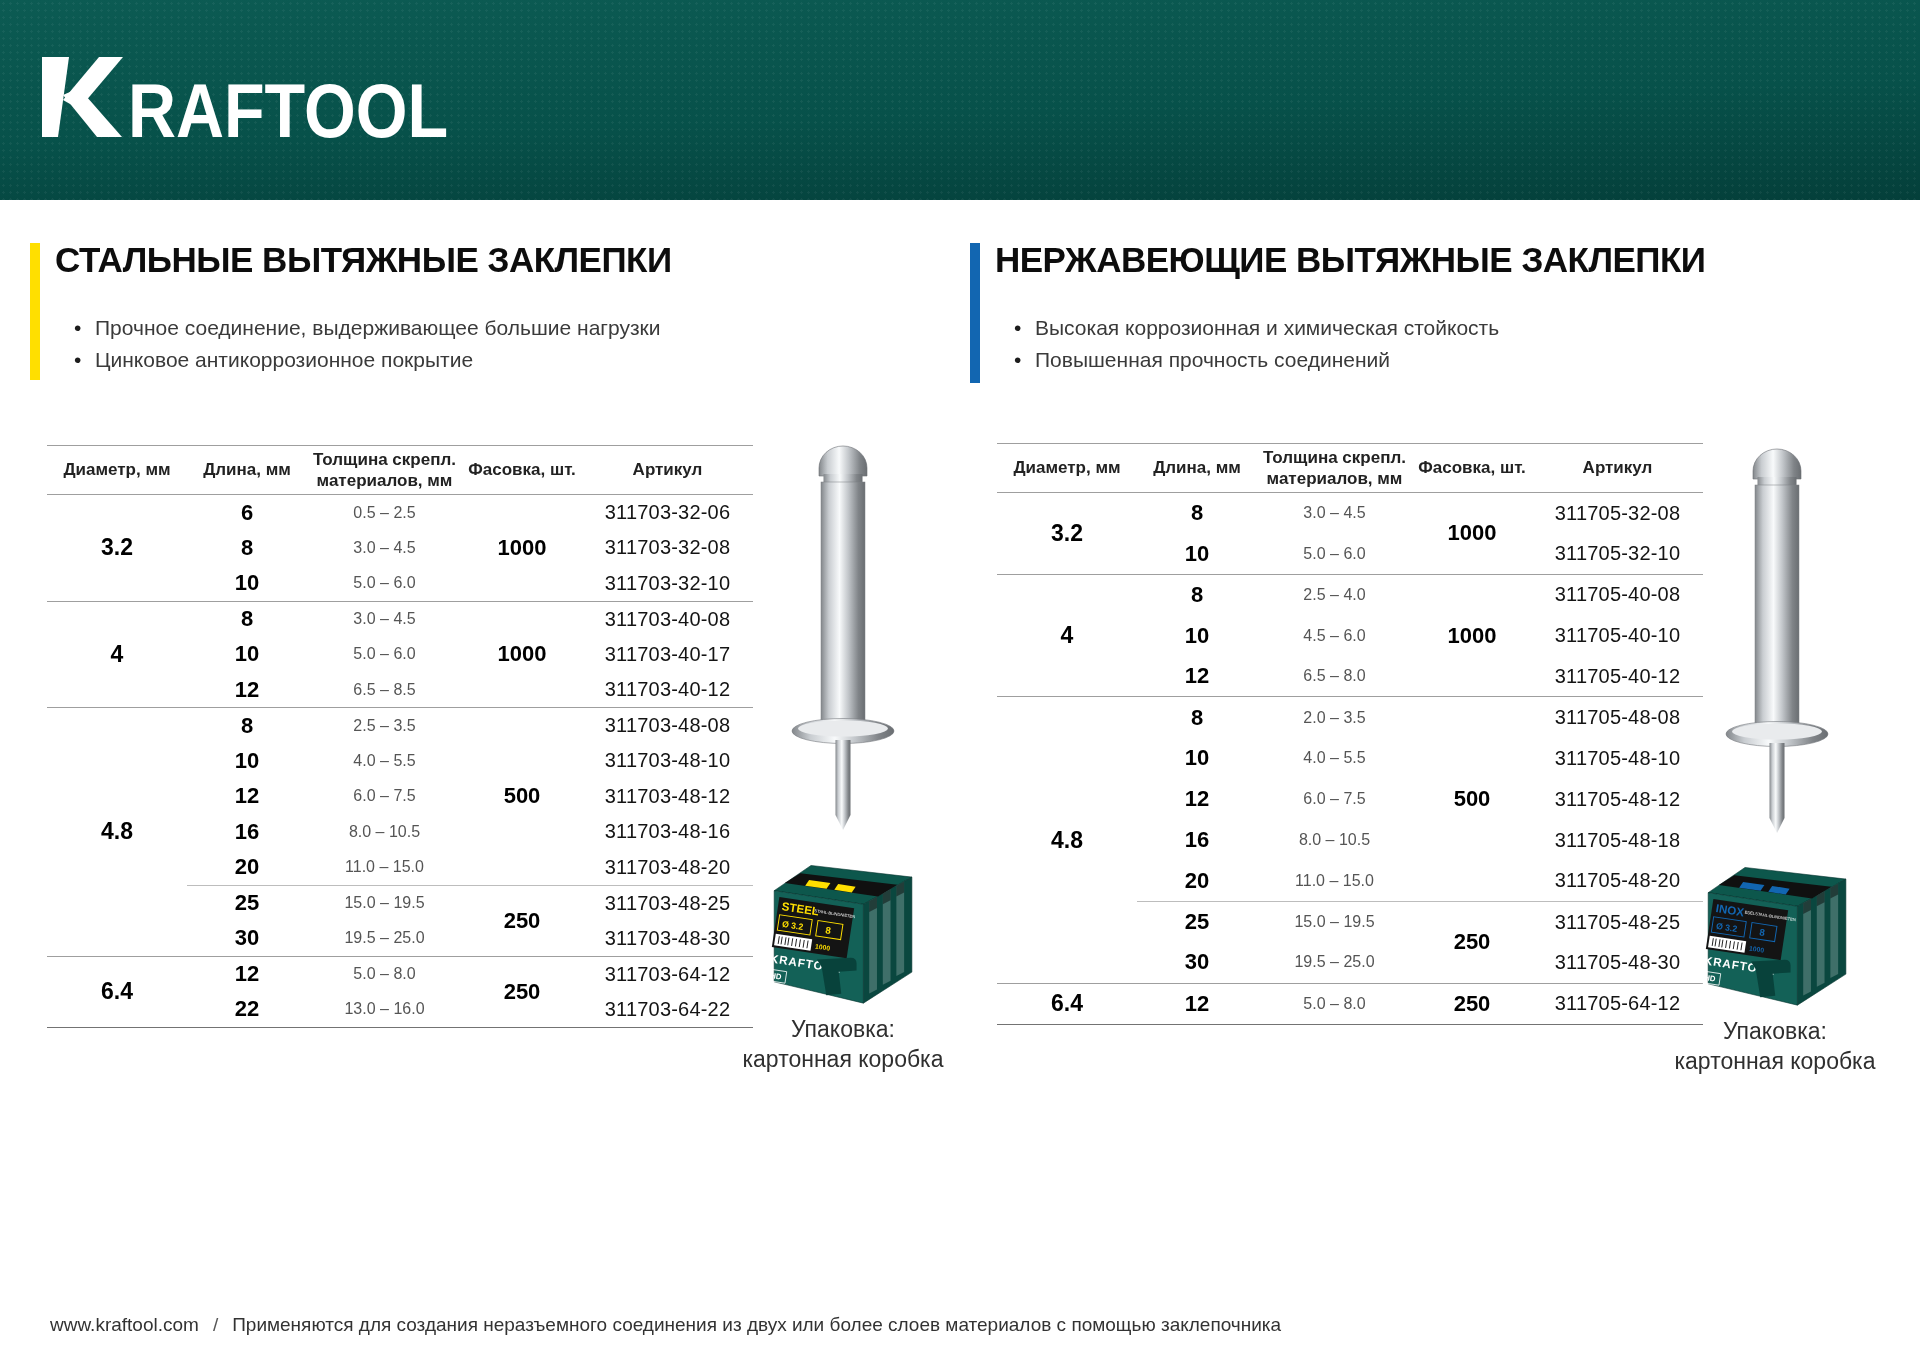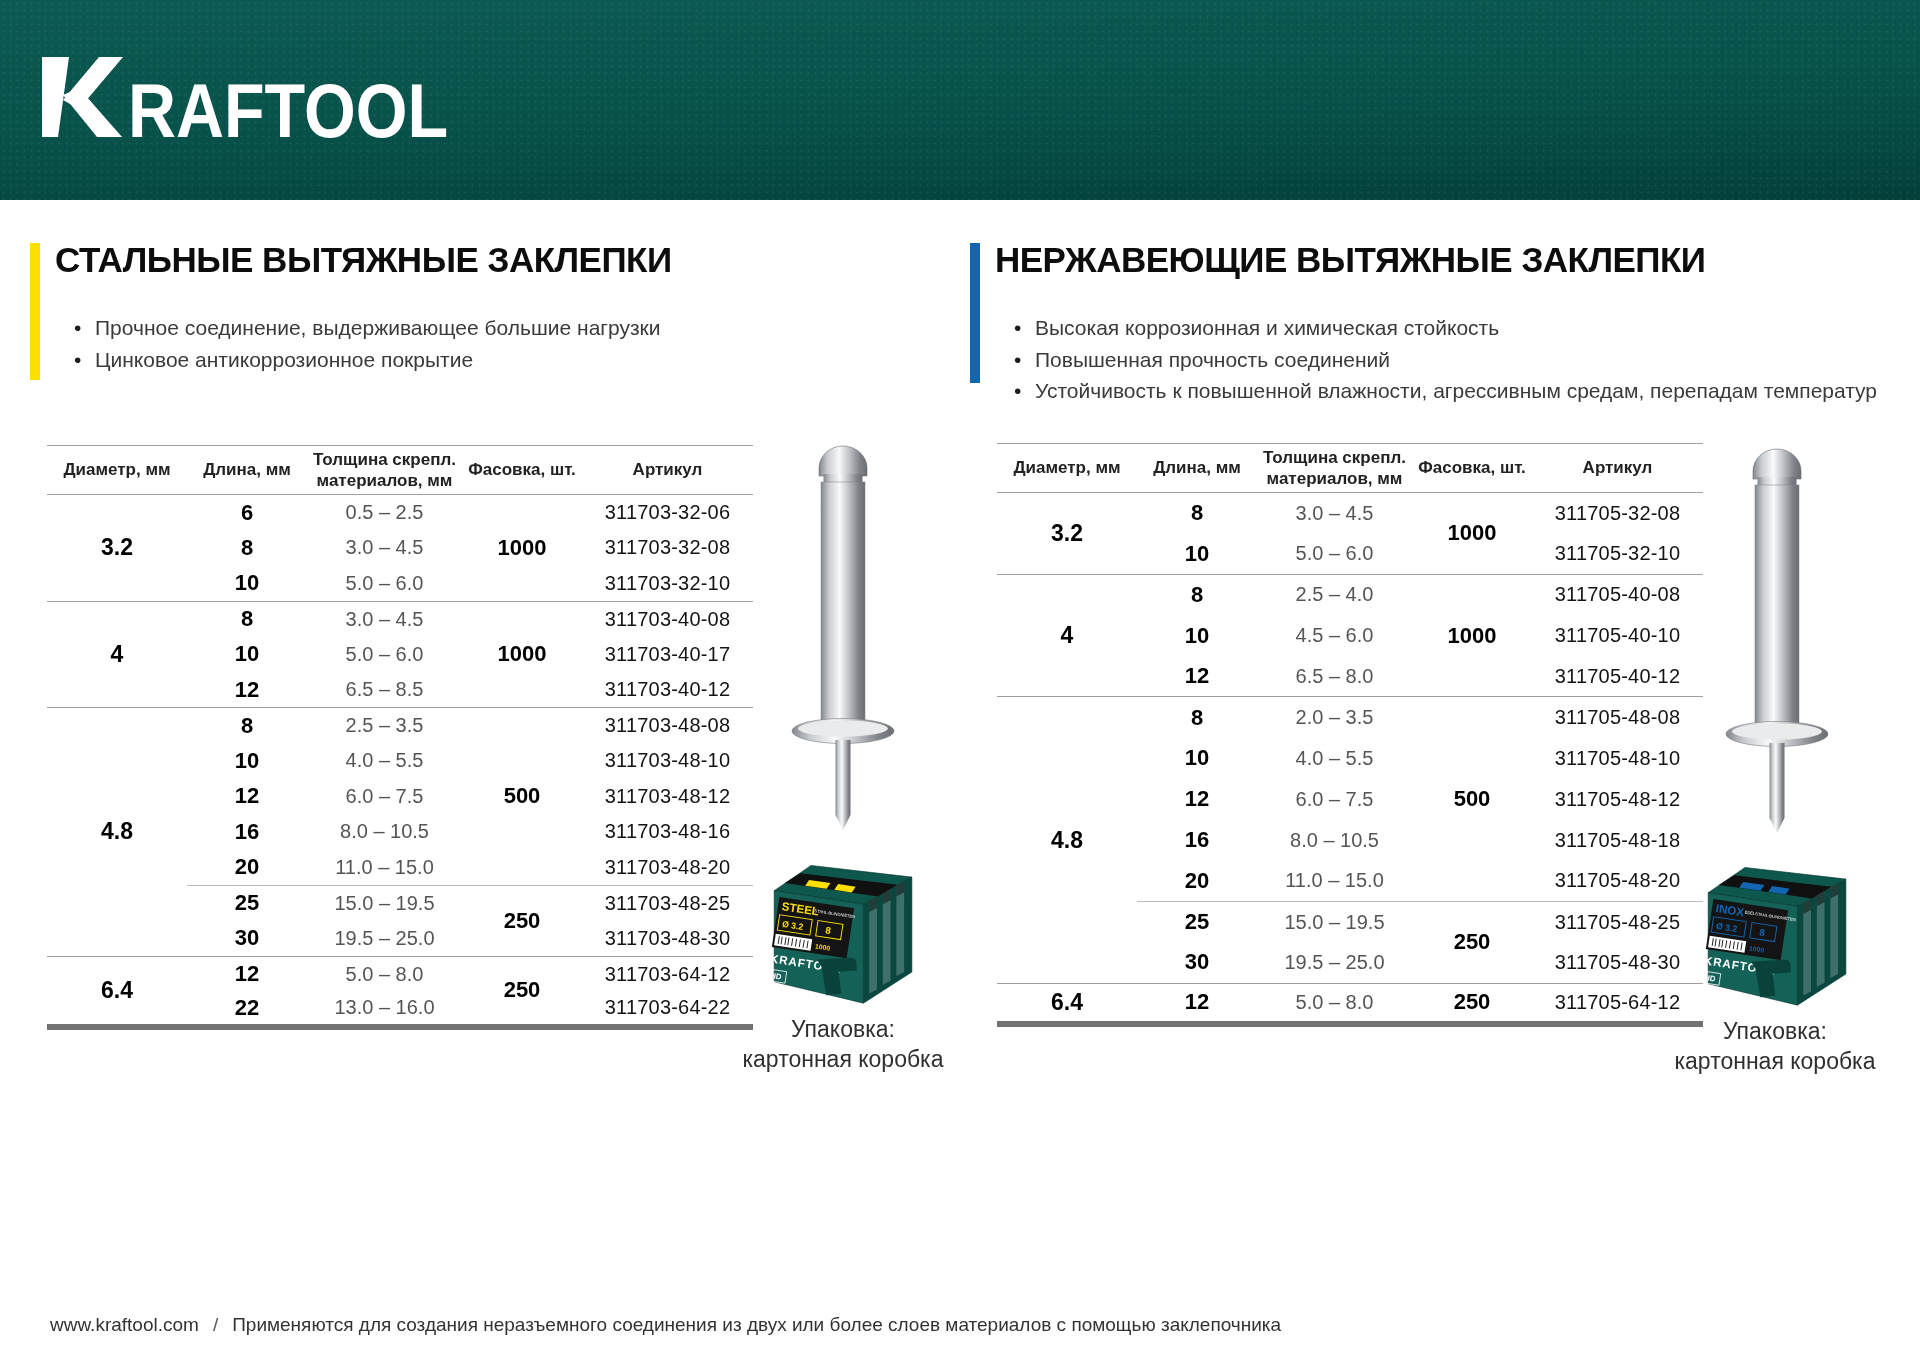--- a/index.html
+++ b/index.html
@@ -18,33 +18,33 @@
   .sec-title{position:absolute;margin:0;font-size:35px;font-weight:bold;color:#0d0d0d;
              letter-spacing:-.5px;white-space:nowrap;}
   .bullets{position:absolute;margin:16px;padding:0;list-style:none;}
   .bullets li{position:relative;padding-left:24px;font-size:21px;color:#3a3a3a;
               line-height:31.5px;white-space:nowrap;}
   .bullets li::before{content:"•";position:absolute;left:3px;color:#1c1c1c;}
 
   
   .tbl-wrap{position:absolute;}
   table.spec{border-collapse:collapse;table-layout:fixed;width:706px;
-             border-top:1px solid #9f9f9f;border-bottom:6px solid #737373;}
+             border-top:1px solid #9f9f9f;border-bottom:1px solid #737373;}
   table.spec th{white-space:pre-line;font-size:17px;font-weight:bold;color:#222;
                 height:48px;vertical-align:middle;text-align:center;line-height:1.25;
                 border-bottom:1px solid #9f9f9f;padding:0;}
   table.spec td{text-align:center;vertical-align:middle;padding:0;}
   .tbl-left tbody tr{height:35.5px;}
   .tbl-right tbody tr{height:40.9px;}
   tr.group-first td{border-top:1px solid #9f9f9f;}
   tr.subdiv td{border-top:1px solid #bdbdbd;}
   .c0{width:140px}.c1{width:120px}.c2{width:155px}.c3{width:120px}.c4{width:171px}
   td.col-diam{font-weight:bold;font-size:23px;color:#000;}
   td.col-len{font-weight:bold;font-size:22px;color:#000;}
-  td.col-th{font-size:20px;color:#555;}
+  td.col-th{font-size:16px;color:#555;}
   td.col-pack{font-weight:bold;font-size:22px;color:#000;}
   td.col-art{font-size:20px;color:#141414;letter-spacing:.2px;}
 
   
   .rivet{position:absolute;}
   .pkg-box{position:absolute;}
   .pkg-box text{font-family:"Liberation Sans",sans-serif;}
   .accent-fill{fill:var(--accent);}
   .accent-stroke{stroke:var(--accent);fill:none;}
   .pkg-caption{position:absolute;width:220px;text-align:center;font-size:23px;
@@ -193,21 +193,20 @@
         </table>
     </div>
   </section>
 
   <section>
     <div class="accent-bar" style="left: 970px; top: 243px; height: 140px; --accent: #1266b1;"></div>
     <h1 class="sec-title" style="left:995px;top:240px">НЕРЖАВЕЮЩИЕ ВЫТЯЖНЫЕ ЗАКЛЕПКИ</h1>
     <ul class="bullets" style="left:995px;top:296px">
       <li>Высокая коррозионная и химическая стойкость</li>
       <li>Повышенная прочность соединений</li>
-      <li>Устойчивость к повышенной влажности, агрессивным средам, перепадам температур</li>
     </ul>
     <div class="tbl-wrap" style="left:997px;top:443px">
       <table class="spec tbl-right">
           <thead>
             <tr>
               <th class="c0">Диаметр, мм</th>
               <th class="c1">Длина, мм</th>
               <th class="c2">Толщина скрепл.
 материалов, мм</th>
               <th class="c3">Фасовка, шт.</th>

